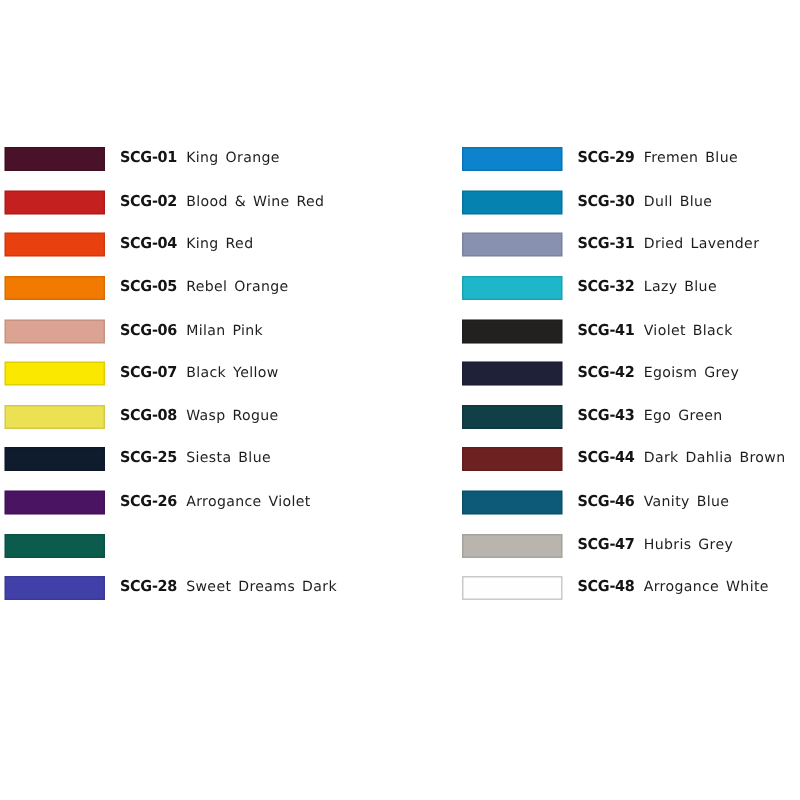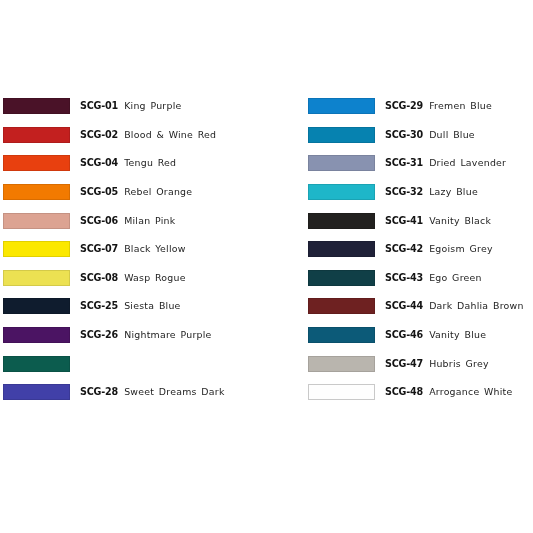--- a/index.html
+++ b/index.html
@@ -104,35 +104,35 @@
 </head>
 <body style="background: rgb(255, 255, 255);">
 
 <div id="swatch-chart">
   <div class="columns">
     <div class="swatch-column left">
         <div class="swatch-row">
           <div class="swatch-chip" style="background: rgb(74, 18, 40);"></div>
           <div class="swatch-label">
             <span class="swatch-code">SCG-01</span>
-            <span class="swatch-name">King Purple</span>
+            <span class="swatch-name">King Orange</span>
           </div>
         </div>
         <div class="swatch-row">
           <div class="swatch-chip" style="background: rgb(195, 32, 31);"></div>
           <div class="swatch-label">
             <span class="swatch-code">SCG-02</span>
             <span class="swatch-name">Blood &amp; Wine Red</span>
           </div>
         </div>
         <div class="swatch-row">
           <div class="swatch-chip" style="background: rgb(232, 64, 15);"></div>
           <div class="swatch-label">
             <span class="swatch-code">SCG-04</span>
-            <span class="swatch-name">Tengu Red</span>
+            <span class="swatch-name">King Red</span>
           </div>
         </div>
         <div class="swatch-row">
           <div class="swatch-chip" style="background: rgb(242, 122, 0);"></div>
           <div class="swatch-label">
             <span class="swatch-code">SCG-05</span>
             <span class="swatch-name">Rebel Orange</span>
           </div>
         </div>
         <div class="swatch-row">
@@ -160,21 +160,21 @@
           <div class="swatch-chip" style="background: rgb(15, 28, 46);"></div>
           <div class="swatch-label">
             <span class="swatch-code">SCG-25</span>
             <span class="swatch-name">Siesta Blue</span>
           </div>
         </div>
         <div class="swatch-row">
           <div class="swatch-chip" style="background: rgb(75, 20, 99);"></div>
           <div class="swatch-label">
             <span class="swatch-code">SCG-26</span>
-            <span class="swatch-name">Nightmare Purple</span>
+            <span class="swatch-name">Arrogance Violet</span>
           </div>
         </div>
         <div class="swatch-row">
           <div class="swatch-chip" style="background: rgb(12, 92, 78);"></div>
         </div>
         <div class="swatch-row">
           <div class="swatch-chip" style="background: rgb(65, 64, 168);"></div>
           <div class="swatch-label">
             <span class="swatch-code">SCG-28</span>
             <span class="swatch-name">Sweet Dreams Dark</span>
@@ -207,21 +207,21 @@
           <div class="swatch-chip" style="background: rgb(30, 182, 201);"></div>
           <div class="swatch-label">
             <span class="swatch-code">SCG-32</span>
             <span class="swatch-name">Lazy Blue</span>
           </div>
         </div>
         <div class="swatch-row">
           <div class="swatch-chip" style="background: rgb(34, 33, 31);"></div>
           <div class="swatch-label">
             <span class="swatch-code">SCG-41</span>
-            <span class="swatch-name">Vanity Black</span>
+            <span class="swatch-name">Violet Black</span>
           </div>
         </div>
         <div class="swatch-row">
           <div class="swatch-chip" style="background: rgb(31, 33, 56);"></div>
           <div class="swatch-label">
             <span class="swatch-code">SCG-42</span>
             <span class="swatch-name">Egoism Grey</span>
           </div>
         </div>
         <div class="swatch-row">

